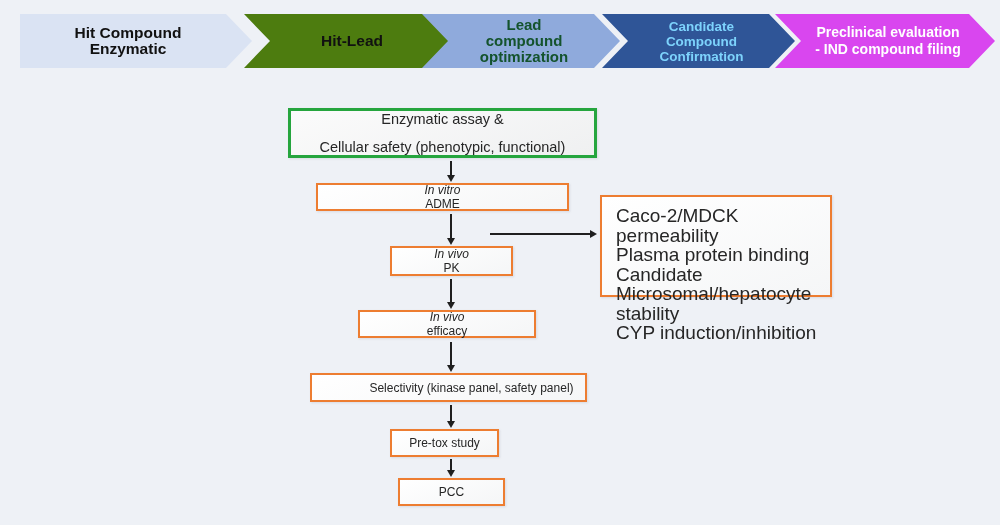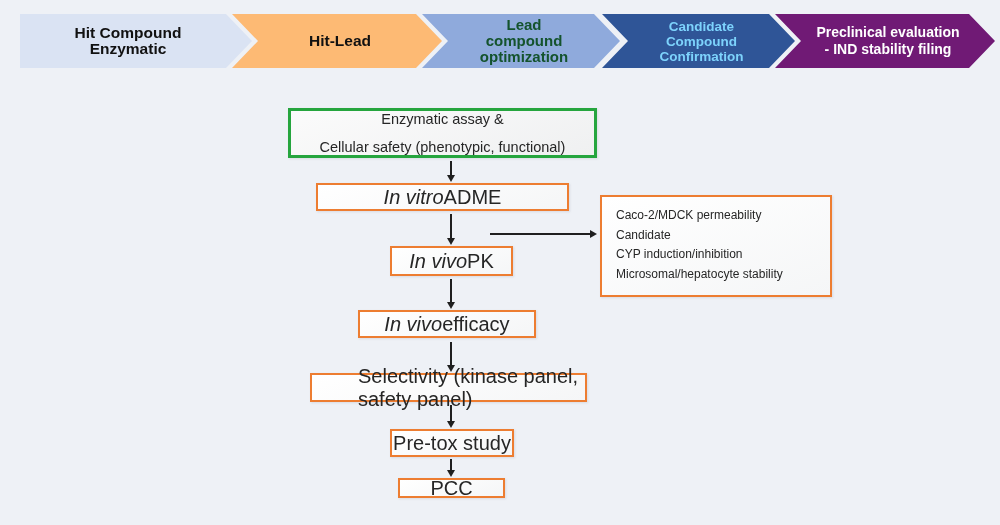--- a/index.html
+++ b/index.html
@@ -18,54 +18,55 @@
   .stage .ln { line-height:16px; }
   .stage-first {
     clip-path:polygon(0 0, calc(100% - 26px) 0, 100% 50%, calc(100% - 26px) 100%, 0 100%);
     padding-right:16px;
   }
   .stage-mid {
     clip-path:polygon(0 0, calc(100% - 26px) 0, 100% 50%, calc(100% - 26px) 100%, 0 100%, 26px 50%);
     padding-left:22px; padding-right:16px;
   }
   .s1 { left:20px;  width:232px; background:#dae3f3; color:#111; font-size:15.5px; }
-  .s2 { left:232px; width:210px; background:#fdba74; color:#111; font-size:15.5px; }
+  .s2 { left:244px; width:210px; background:#4d7c0f; color:#111; font-size:15.5px; }
   .s3 { left:422px; width:198px; background:#8faadc; color:#14532d; font-size:15px; }
   .s4 { left:602px; width:193px; background:#2f5597; color:#7dd3fc; font-size:13.5px; }
   .s4 .ln { line-height:15px; }
-  .s5 { left:775px; width:220px; background:#701a75; color:#fff; font-size:14px; }
+  .s5 { left:775px; width:220px; background:#d946ef; color:#fff; font-size:14px; }
   .s5 .ln { line-height:17px; }
 
   
   .fbox {
     position:absolute; box-sizing:border-box;
     border:2px solid #ed7d31;
     background:linear-gradient(160deg,#ffffff 0%,#f5f6f7 100%);
     display:flex; align-items:center; justify-content:center;
-    font-size:20px; color:#262626;
+    font-size:12px; color:#262626;
     box-shadow:1px 1px 2px rgba(120,120,140,0.18);
+    flex-direction:column;
   }
   .fbox .it { font-style:italic; }
   .gbox {
     border:3px solid #25a53e; flex-direction:column;
     background:linear-gradient(160deg,#fbfbfb 0%,#eff0f1 100%);
     font-size:14.5px; line-height:21px;gap:7px;
   }
   .sbox {
     flex-direction:column; align-items:flex-start; justify-content:flex-start;
-    padding:9px 6px 0 14px; line-height:19.5px; font-size:12px;
+    padding:9px 6px 0 14px; line-height:19.5px; font-size:19px;
   }
   .b-enzymatic   { left:288px; top:108px; width:309px; height:50px; }
   .b-adme        { left:316px; top:183px; width:253px; height:28px; }
   .b-pk          { left:390px; top:246px; width:123px; height:30px; }
   .b-details     { left:600px; top:195px; width:232px; height:102px; }
   .b-efficacy    { left:358px; top:310px; width:178px; height:28px; }
   .b-selectivity { left:310px; top:373px; width:277px; height:29px;padding-left:46px; }
-  .b-pretox      { left:390px; top:429px; width:124px; height:28px; }
-  .b-pcc         { left:398px; top:478px; width:107px; height:20px; }
+  .b-pretox      { left:390px; top:429px; width:109px; height:28px; }
+  .b-pcc         { left:398px; top:478px; width:107px; height:28px; }
 
   
   .varrow { position:absolute; width:2px; background:#1f1f1f; }
   .varrow::after {
     content:""; position:absolute; bottom:-7px; left:-3px;
     border:4px solid transparent; border-bottom:none; border-top:7px solid #1f1f1f;
   }
   .harrow { position:absolute; height:2px; background:#1f1f1f; }
   .harrow::after {
     content:""; position:absolute; right:-7px; top:-3px;
@@ -97,44 +98,45 @@
       <div class="ln">compound</div>
       <div class="ln">optimization</div>
     </div>
     <div class="stage stage-mid s4">
       <div class="ln">Candidate</div>
       <div class="ln">Compound</div>
       <div class="ln">Confirmation</div>
     </div>
     <div class="stage stage-mid s5">
       <div class="ln">Preclinical evaluation</div>
-      <div class="ln">- IND stability filing</div>
+      <div class="ln">- IND compound filing</div>
     </div>
   </div>
 
   <div class="fbox gbox b-enzymatic">
     <div>Enzymatic assay &amp;</div>
     <div>Cellular safety (phenotypic, functional)</div>
   </div>
 
   <div class="varrow va1"></div>
 
   <div class="fbox b-adme">
     <span class="it">In vitro</span>
       <span> ADME</span>
   </div>
 
   <div class="varrow va2"></div>
   <div class="harrow ha1"></div>
 
   <div class="fbox sbox b-details">
     <div>Caco-2/MDCK permeability</div>
+    <div>Plasma protein binding</div>
     <div>Candidate</div>
+    <div>Microsomal/hepatocyte stability</div>
     <div>CYP induction/inhibition</div>
-    <div>Microsomal/hepatocyte stability</div>
   </div>
 
   <div class="fbox b-pk">
     <span class="it">In vivo</span>
       <span> PK</span>
   </div>
 
   <div class="varrow va3"></div>
 
   <div class="fbox b-efficacy">

